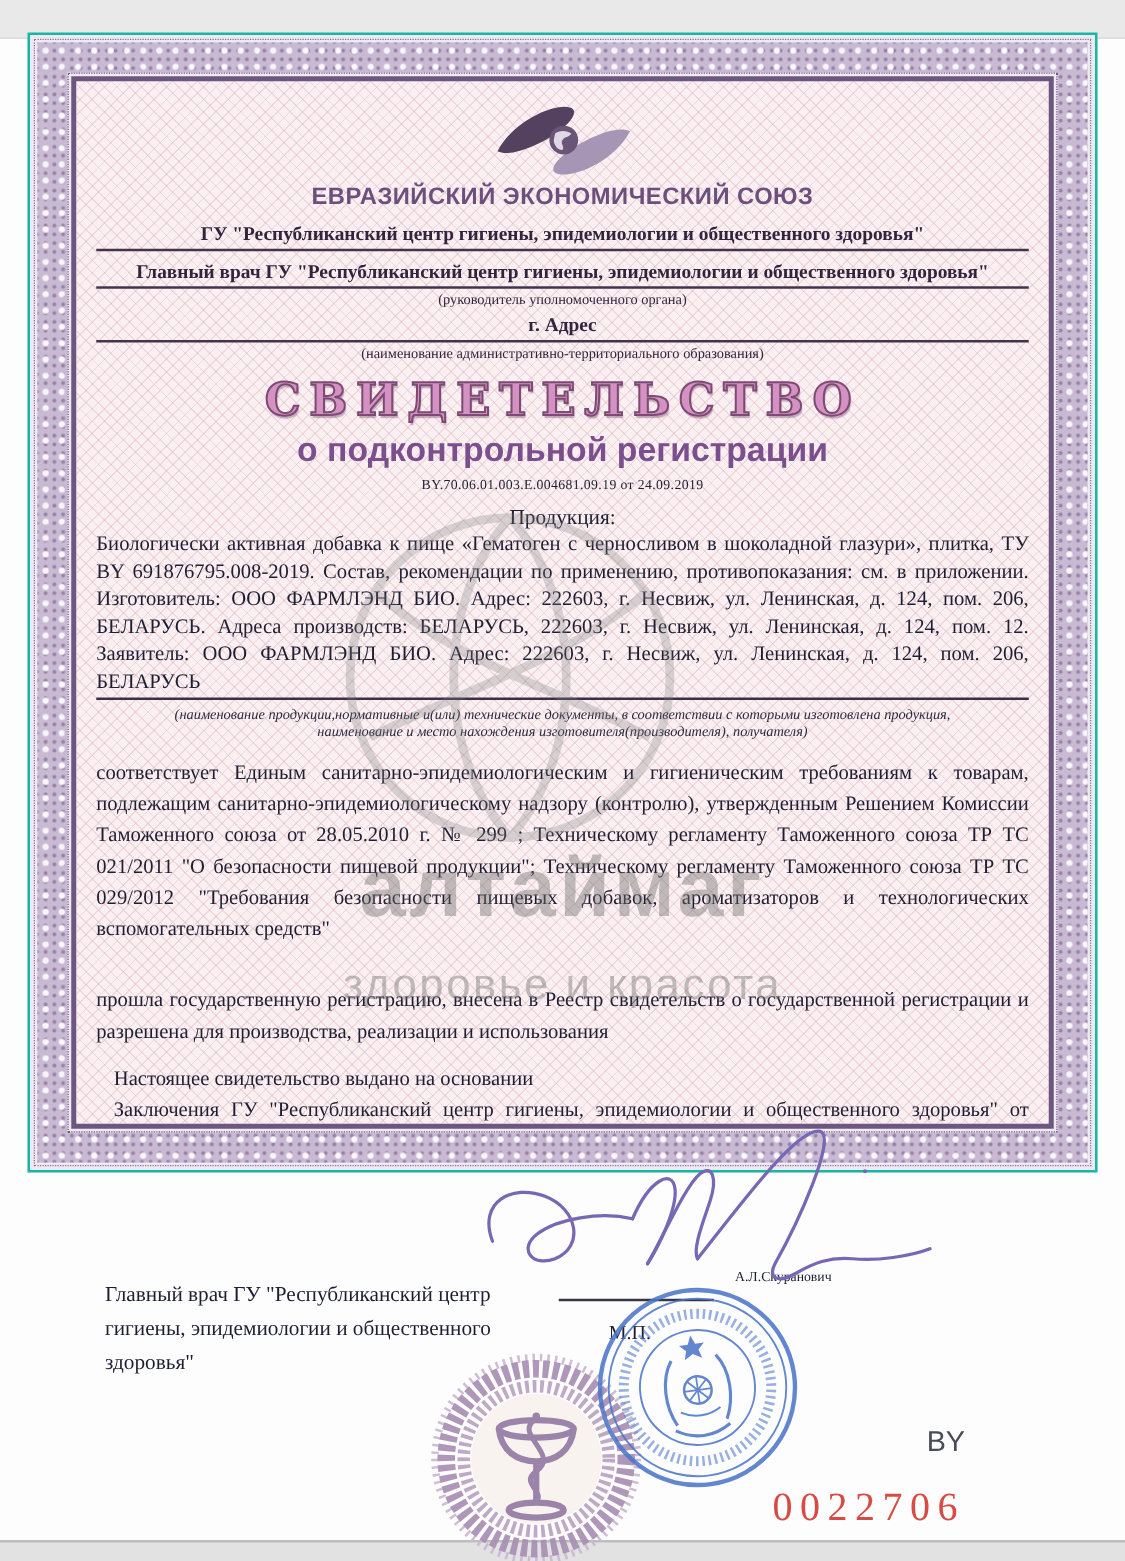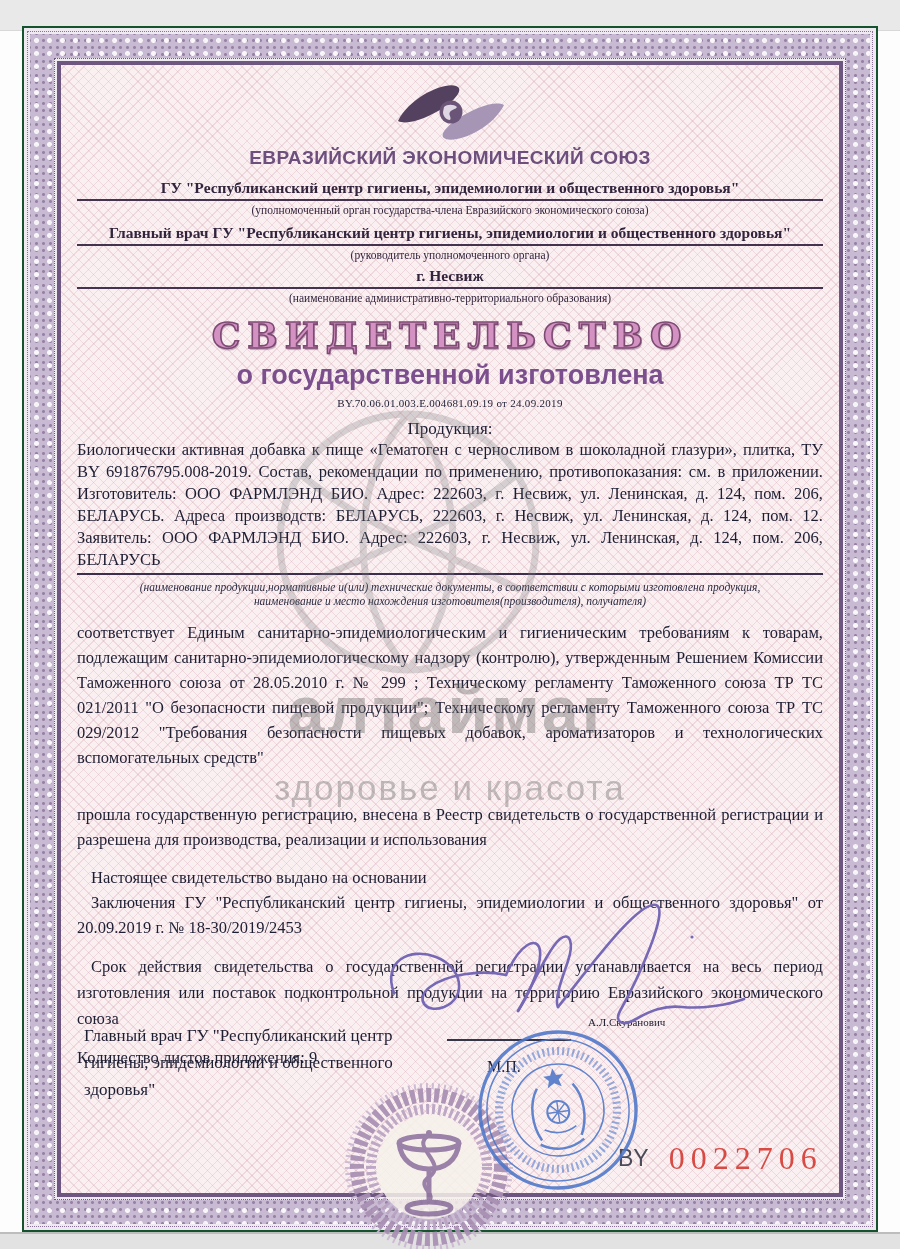--- a/index.html
+++ b/index.html
@@ -2,22 +2,22 @@
 <html><head>
 <meta charset="utf-8">
 <style>
   html,body{margin:0;padding:0;background:#ffffff;}
   .page{position:relative;width:900px;height:1249px;background:#fdfdfd;overflow:hidden;
         font-family:"Liberation Serif",serif;}
   .scan-top{position:absolute;left:0;top:0;width:900px;height:30px;background:#e9e9e9;border-bottom:1px solid #d8d8d8;}
   .scan-bottom{position:absolute;left:0;top:1232px;width:900px;height:17px;background:#e2e2e2;border-top:2px solid #bdbdbd;}
 
   
-  .cert{position:absolute;left:22px;top:26px;width:856px;height:1206px;
-        border:2px solid #14532d;background:#efe9f2;padding:3px;box-sizing:border-box;}
+  .cert{position:absolute;left:22px;top:26px;width:856px;height:912px;
+        border:2px solid #14b8a6;background:#efe9f2;padding:3px;box-sizing:border-box;}
   .dotted1{border:1px dotted #8a7496;padding:2px;height:100%;box-sizing:border-box;}
   .lace{height:100%;box-sizing:border-box;padding:24px;
         background-color:#c9bad3;
         background-image:
           radial-gradient(circle, rgba(255,255,255,.9) 2px, transparent 3px),
           radial-gradient(circle, rgba(109,84,128,.55) 1px, transparent 2px);
         background-size:13px 13px,7px 7px;background-position:0 0,3px 3px;}
   .dotted2{border:1px dotted #6f5880;padding:2px;height:100%;box-sizing:border-box;background:#efe9f2;}
   .content{position:relative;height:100%;box-sizing:border-box;border:4px solid #6d5680;
         padding:10px 16px 0 16px;overflow:hidden;
@@ -57,21 +57,21 @@
   .attach{margin-top:13px;line-height:25px;text-align:left;}
 
   
   .signer-title{position:absolute;left:84px;top:1022px;width:350px;font-size:17px;line-height:27px;color:#1e1e33;}
   .signer-name{position:absolute;left:588px;top:1016px;font-size:11px;color:#1e1e33;}
   .sig-line{position:absolute;left:447px;top:1039px;width:124px;border-top:2px solid #35354a;}
   .mp{position:absolute;left:487px;top:1058px;font-size:16px;color:#1e1e33;z-index:6;}
   .signature{position:absolute;left:380px;top:895px;z-index:8;}
   .emblem{position:absolute;left:342px;top:1075px;z-index:7;}
   .stamp{position:absolute;left:472px;top:1028px;z-index:7;}
-  .serial{position:absolute;left:618px;top:1140px;z-index:5;display:flex;align-items:center;gap:20px;}
+  .serial{position:absolute;left:618px;top:1140px;z-index:5;display:flex;align-items:flex-end;gap:20px;flex-direction:column;}
   .serial-prefix{font-family:"Liberation Sans",sans-serif;font-size:23px;color:#4a4a58;}
   .serial-number{font-family:"Liberation Serif",serif;font-size:32px;color:#d84b44;letter-spacing:6px;}
 
   
   .wm{position:absolute;z-index:9;pointer-events:none;font-family:"Liberation Sans",sans-serif;
       color:rgba(110,110,110,.42);text-align:center;}
   .wm1{left:150px;top:672px;width:600px;font-size:66px;font-weight:bold;letter-spacing:3px;}
   .wm2{left:150px;top:768px;width:600px;font-size:35px;letter-spacing:2px;}
   .wm-ball{position:absolute;left:258px;top:392px;z-index:9;opacity:.28;pointer-events:none;}
 </style>
@@ -92,32 +92,31 @@
           <path d="M10,42 C22,18 56,3 68,7 C77,10 66,22 55,29 C41,38 20,47 10,42 Z" fill="#54415f"></path>
           <path d="M116,26 C104,50 70,64 58,60 C49,57 60,46 71,39 C85,30 106,21 116,26 Z" fill="#a795b5"></path>
           <circle cx="63" cy="33" r="11.5" fill="#6a5477"></circle>
           <path d="M56,28 C59,25 66,25 69,28 C67,31 64,30 62,33 C60,36 64,38 62,41 C58,41 55,37 55,33 Z" fill="#ece6f0" opacity=".9"></path>
         </svg>
 
         <div class="union">ЕВРАЗИЙСКИЙ ЭКОНОМИЧЕСКИЙ СОЮЗ</div>
 
         <div class="org">ГУ "Республиканский центр гигиены, эпидемиологии и общественного здоровья"</div>
         <div class="rule"></div>
-        <div class="cap">(уполномоченный орган государства-члена Евразийского экономического союза)</div>
 
         <div class="org org2">Главный врач ГУ "Республиканский центр гигиены, эпидемиологии и общественного здоровья"</div>
         <div class="rule"></div>
         <div class="cap">(руководитель уполномоченного органа)</div>
 
-        <div class="org city">г. Несвиж</div>
+        <div class="org city">г. Адрес</div>
         <div class="rule"></div>
         <div class="cap">(наименование административно-территориального образования)</div>
 
         <div class="title">СВИДЕТЕЛЬСТВО</div>
-        <div class="subtitle">о государственной изготовлена</div>
+        <div class="subtitle">о подконтрольной регистрации</div>
         <div class="numline">BY.70.06.01.003.E.004681.09.19 от 24.09.2019</div>
 
         <div class="plabel">Продукция:</div>
         <div class="para product">Биологически активная добавка к пище «Гематоген с черносливом в шоколадной глазури», плитка, ТУ BY 691876795.008-2019. Состав, рекомендации по применению, противопоказания: см. в приложении. Изготовитель: ООО ФАРМЛЭНД БИО. Адрес: 222603, г. Несвиж, ул. Ленинская, д. 124, пом. 206, БЕЛАРУСЬ. Адреса производств: БЕЛАРУСЬ, 222603, г. Несвиж, ул. Ленинская, д. 124, пом. 12. Заявитель: ООО ФАРМЛЭНД БИО. Адрес: 222603, г. Несвиж, ул. Ленинская, д. 124, пом. 206, БЕЛАРУСЬ</div>
         <div class="smallcap">(наименование продукции,нормативные и(или) технические документы, в соответствии с которыми изготовлена продукция, наименование и место нахождения изготовителя(производителя), получателя)</div>
 
         <div class="para compliance">соответствует  Единым санитарно-эпидемиологическим и гигиеническим требованиям к товарам, подлежащим санитарно-эпидемиологическому надзору (контролю), утвержденным Решением Комиссии Таможенного союза от  28.05.2010 г. № 299 ; Техническому регламенту Таможенного союза ТР ТС 021/2011 "О безопасности пищевой продукции"; Техническому регламенту Таможенного союза ТР ТС 029/2012 "Требования безопасности пищевых добавок, ароматизаторов и технологических вспомогательных средств"</div>
         <div class="para passed">прошла государственную регистрацию, внесена в Реестр свидетельств о государственной регистрации и разрешена для производства, реализации и использования</div>
         <div class="para basisintro">Настоящее свидетельство выдано на основании</div>
         <div class="para basis">Заключения ГУ "Республиканский центр гигиены, эпидемиологии и общественного здоровья" от 20.09.2019 г. № 18-30/2019/2453</div>

